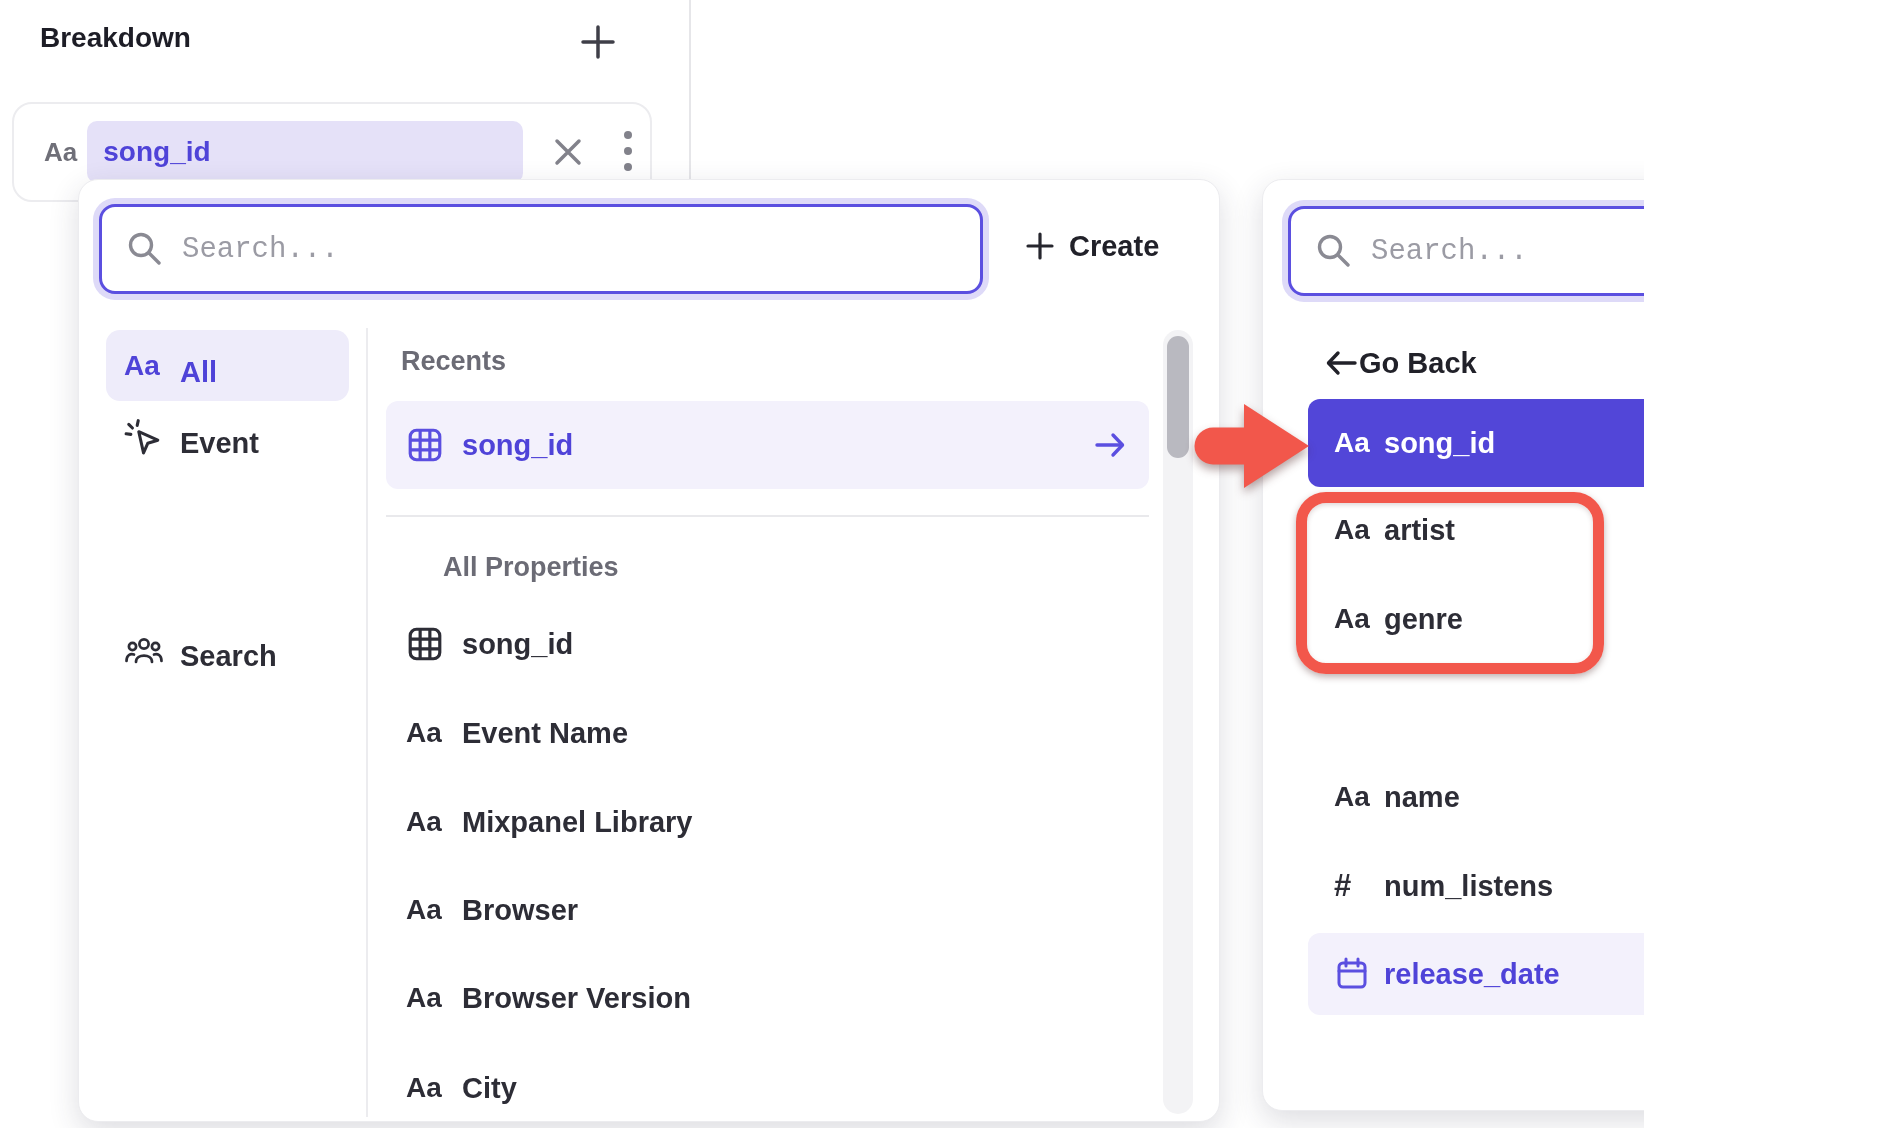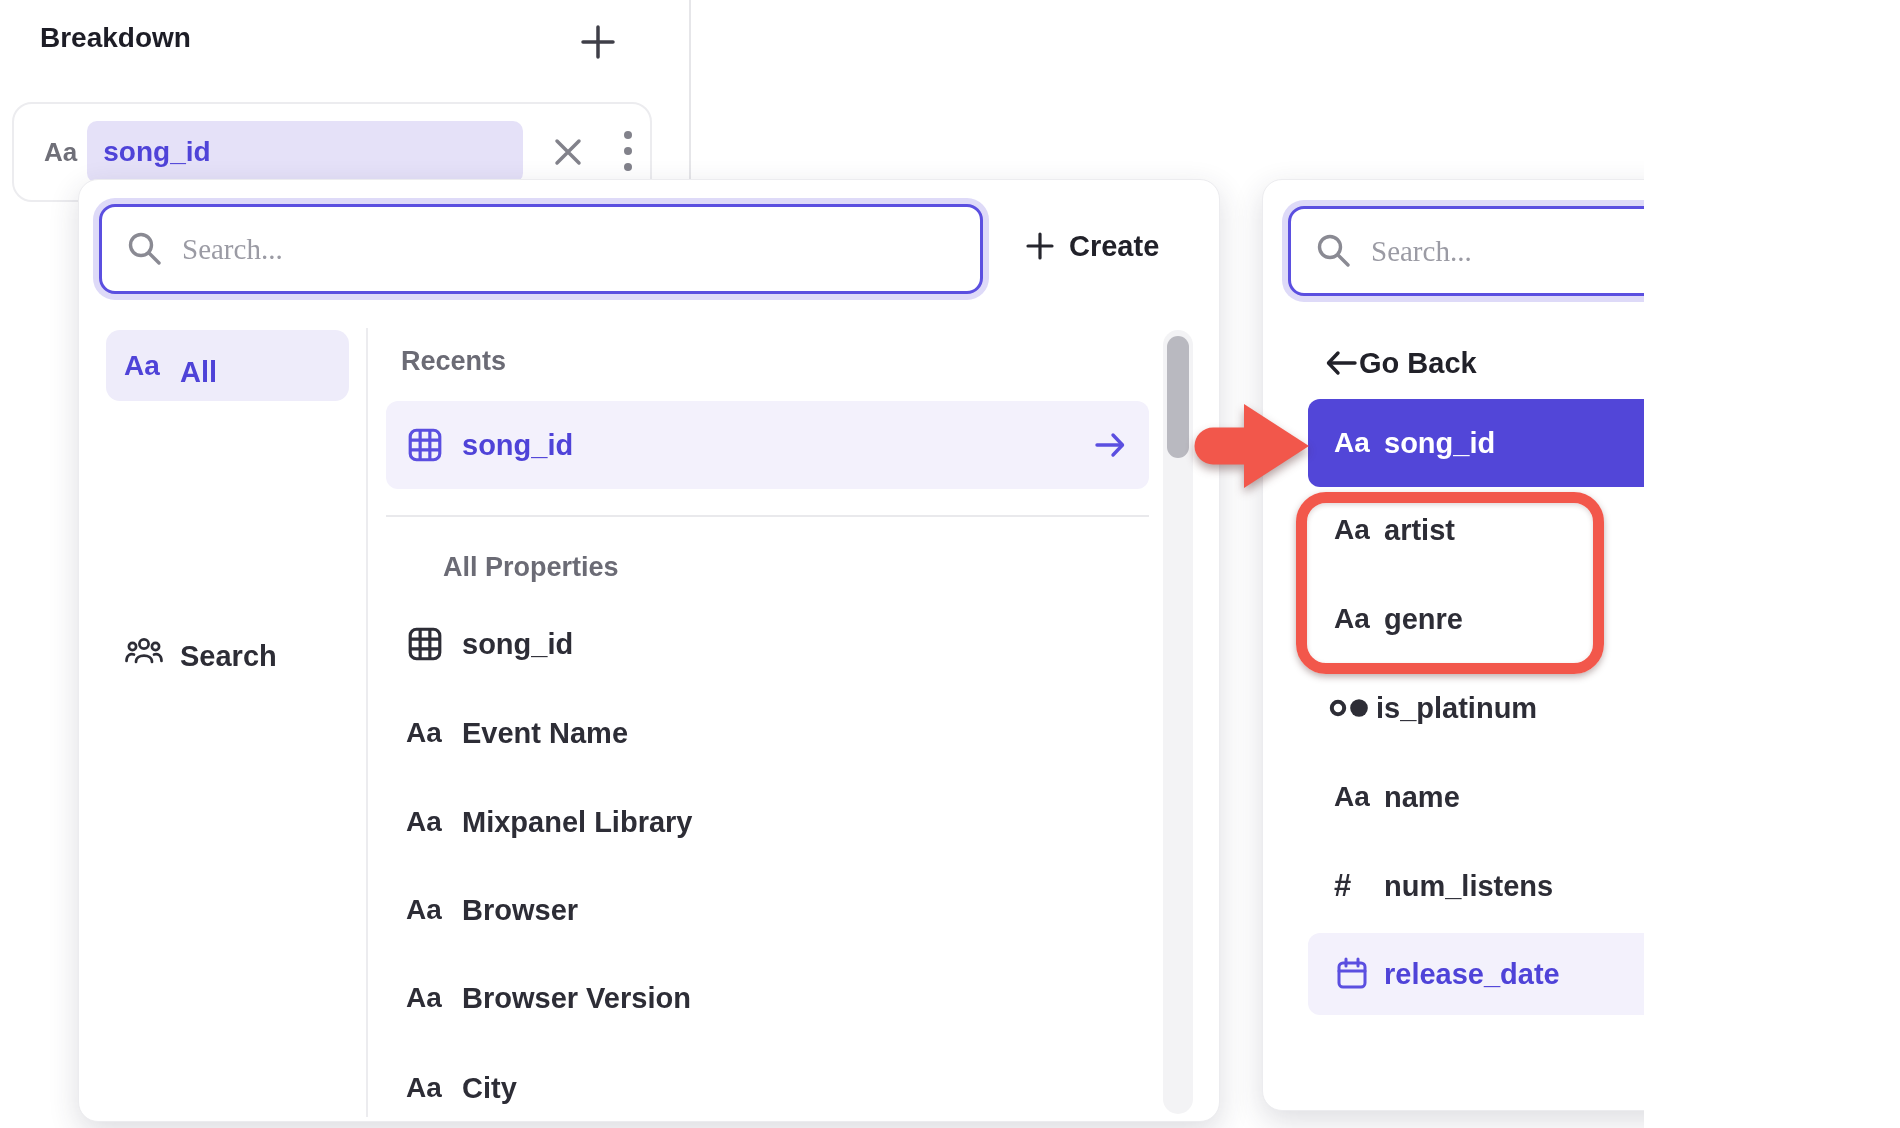--- a/index.html
+++ b/index.html
@@ -21,21 +21,21 @@
 
   
   .card{position:absolute;background:#fff;border:1px solid #ececef;border-radius:20px;
         box-shadow:0 10px 30px rgba(45,45,70,0.16);}
   .left-card{left:78px;top:179px;width:1140px;height:941px;z-index:2;overflow:hidden;}
   .right-card{left:1262px;top:179px;width:616px;height:930px;z-index:2;}
 
   .search-box{position:absolute;display:flex;align-items:center;background:#fff;
               border:3px solid #5b4fe0;border-radius:16px;box-shadow:0 0 0 6px #dedaf8;}
   .search-box input{flex:1;border:none;outline:none;background:transparent;font-size:29px;
-                    color:#2d2d36;font-family:Liberation Serif, serif;min-width:0;}
+                    color:#2d2d36;font-family:Liberation Mono, monospace;min-width:0;}
   .search-box input::placeholder{color:#9b9ba4;}
   .mag{margin:0 16px 0 24px;display:flex;flex:none;}
 
   .create-btn{position:absolute;left:940px;top:24px;height:84px;display:flex;align-items:center;gap:14px;
               background:none;border:none;cursor:pointer;font-family:inherit;font-size:29px;font-weight:700;color:#212129;}
 
   
   .cat-row{position:absolute;left:27px;width:243px;height:71px;display:flex;align-items:center;cursor:pointer;}
   .cat-row.sel{background:#eeecfa;border-radius:14px;}
   .cat-icon{width:46px;margin-left:18px;display:flex;justify-content:flex-start;}
@@ -126,20 +126,31 @@
       </svg>
       <span>Create</span>
     </button>
 
     <div class="cat-row sel" style="top:150px;">
       <span class="cat-icon">
           <span class="aa purple">Aa</span>
         </span>
       <span class="cat-label">All</span>
     </div>
+    <div class="cat-row" style="top:221px;">
+      <span class="cat-icon">
+        <svg width="38" height="38" viewBox="0 0 36 36" fill="none" stroke="#2d2d36" stroke-width="2.9" stroke-linejoin="round" stroke-linecap="round">
+          <path d="M14 13 L32 21 L22.5 24 L18.5 33 Z"></path>
+          <path d="M13.5 2.5 L12.5 7"></path>
+            <path d="M4.5 6 L8 9.5"></path>
+            <path d="M2 15 L6.5 15.5"></path>
+        </svg>
+      </span>
+      <span class="cat-label">Event</span>
+    </div>
     <div class="cat-row" style="top:434px;">
       <span class="cat-icon">
         <svg width="40" height="34" viewBox="0 0 40 32" fill="none" stroke="#2d2d36" stroke-width="2.7" stroke-linecap="round">
           <circle cx="20" cy="10" r="4.6"></circle>
           <circle cx="8.5" cy="12.5" r="3.6"></circle>
           <circle cx="31.5" cy="12.5" r="3.6"></circle>
           <path d="M12 28 C12 19.5 28 19.5 28 28"></path>
           <path d="M2.5 27 C2.5 21 6.5 19.2 10 20.5"></path>
           <path d="M37.5 27 C37.5 21 33.5 19.2 30 20.5"></path>
         </svg>
@@ -251,29 +262,20 @@
           <span class="aa">Aa</span>
         </span>
       <span class="vlabel">artist</span>
     </div>
     <div class="vrow" style="top:395px;">
       <span class="vicon">
           <span class="aa">Aa</span>
         </span>
       <span class="vlabel">genre</span>
     </div>
-    <div class="vrow" style="top:484px;">
-      <span class="vicon" style="margin-left:18px;">
-        <svg width="48" height="32" viewBox="0 0 48 32">
-          <circle cx="12" cy="16" r="6.2" stroke="#2d2d36" stroke-width="4" fill="none"></circle>
-          <circle cx="33" cy="16" r="8.8" fill="#2d2d36"></circle>
-        </svg>
-      </span>
-      <span class="vlabel">is_platinum</span>
-    </div>
     <div class="vrow" style="top:573px;">
       <span class="vicon">
           <span class="aa">Aa</span>
         </span>
 
       <span class="vlabel">name</span>
     </div>
     <div class="vrow" style="top:662px;">
       <span class="vicon">
           <span class="hash">#</span>

